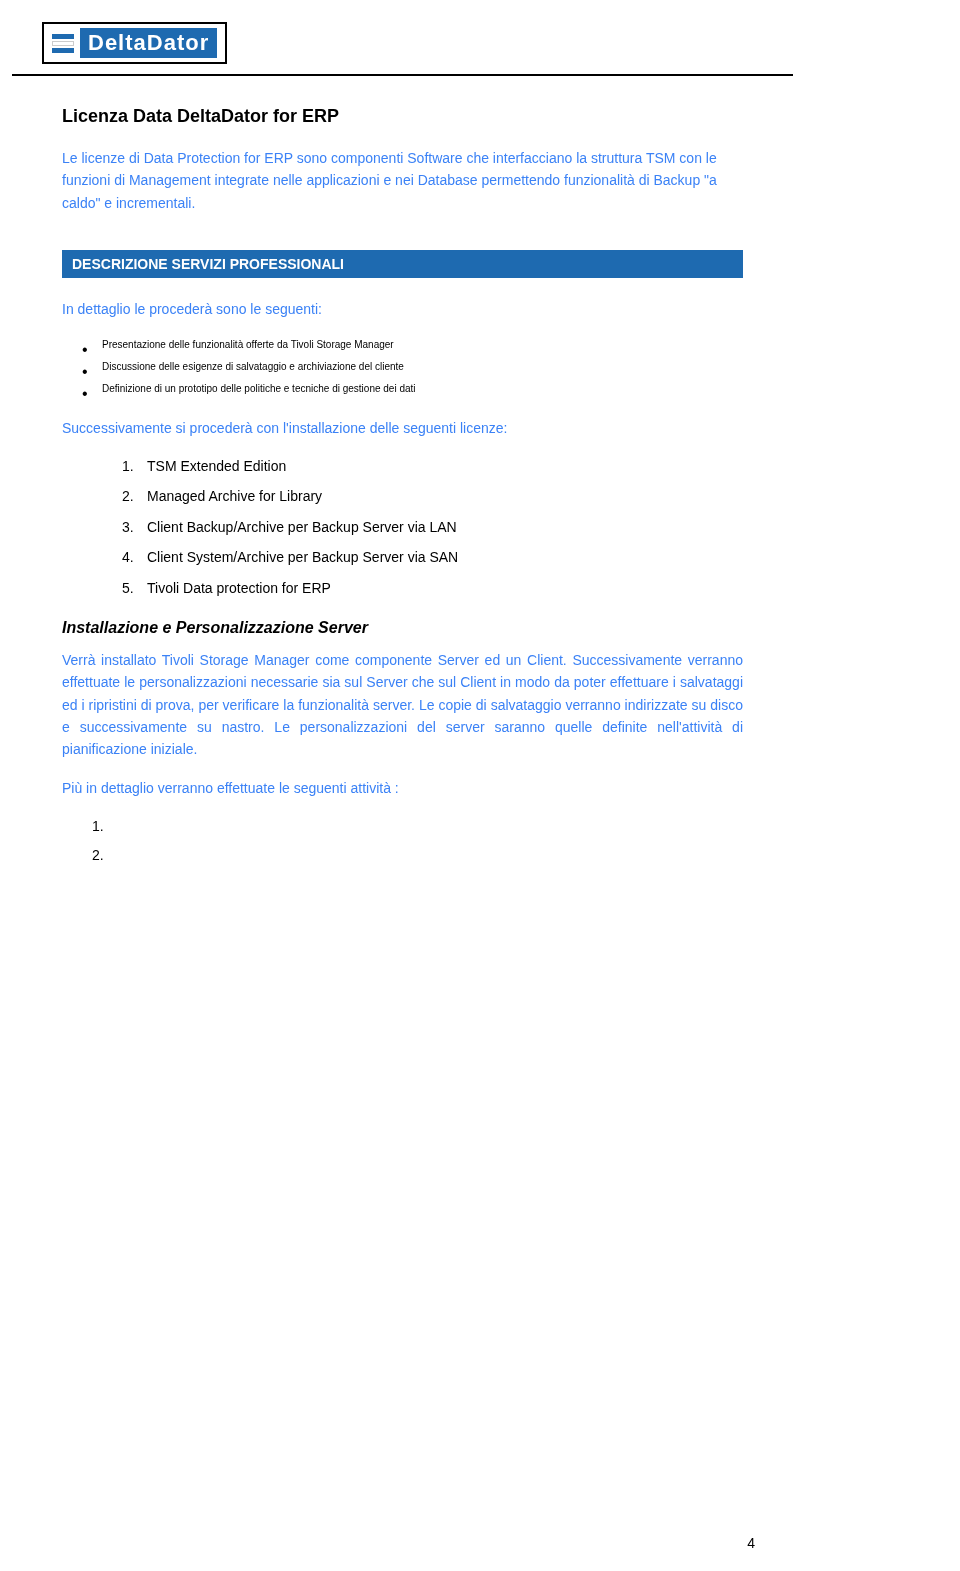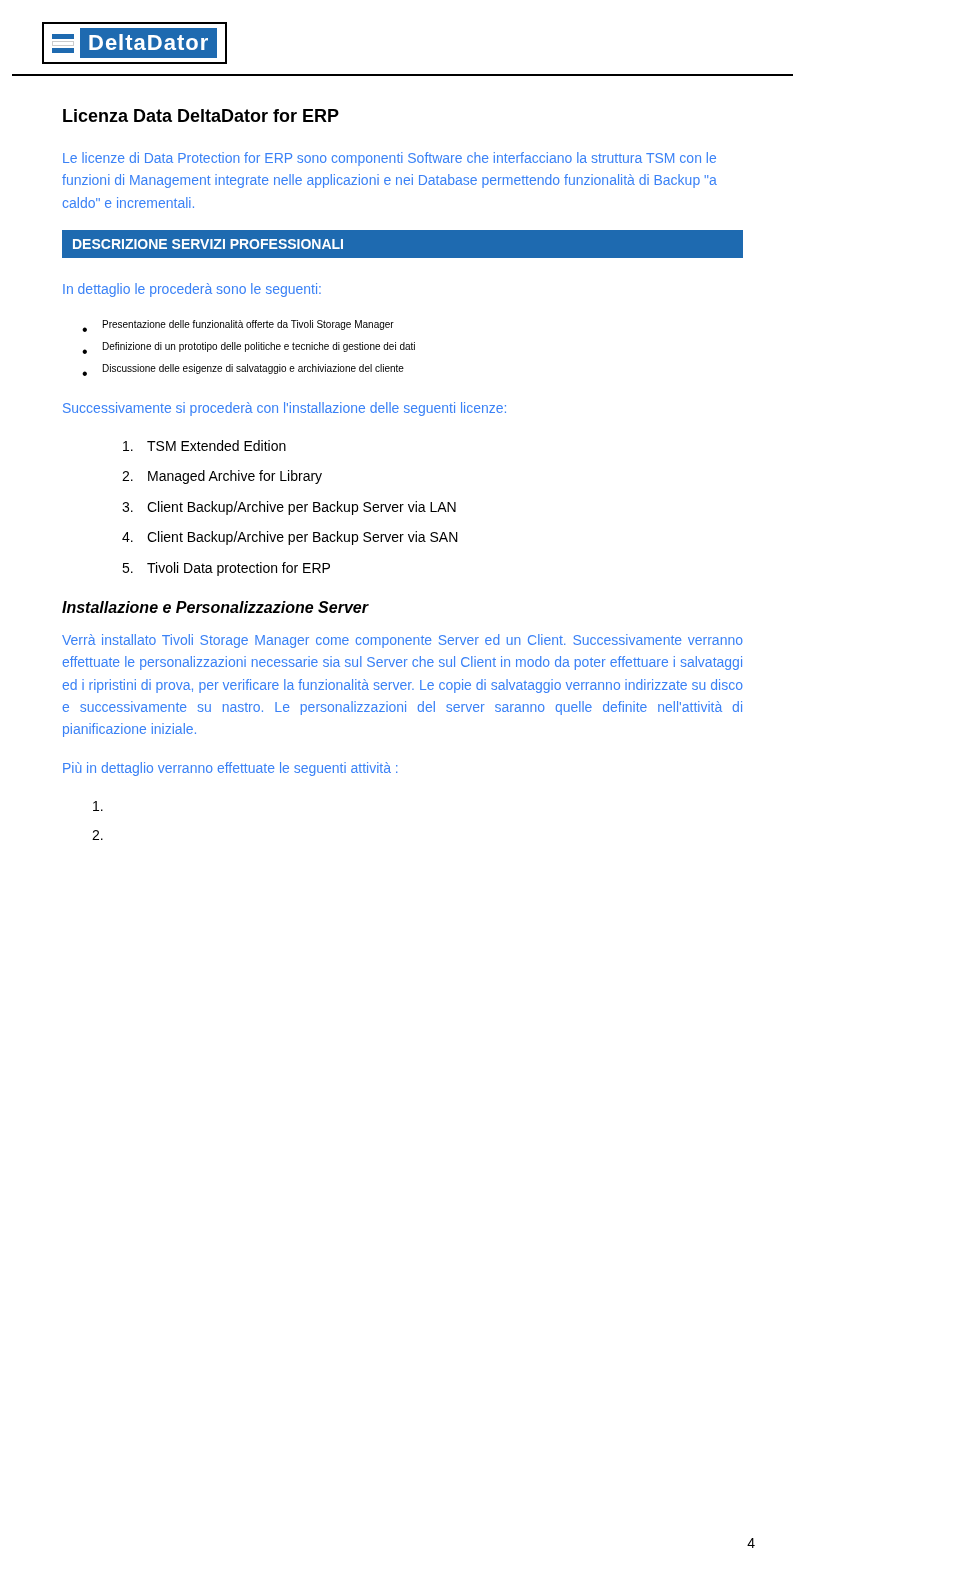--- a/index.html
+++ b/index.html
@@ -102,21 +102,21 @@
     }
 
     
     .section-header {
       background-color: #1e6ab0;
       color: #ffffff;
       padding: 6px 10px;
       font-size: 14px;
       font-weight: bold;
       margin-bottom: 20px;
-      margin-top: 16px;
+      margin-top: 36px;
     }
 
     
     .bullet-list {
       list-style: none;
       margin-left: 20px;
       margin-bottom: 20px;
     }
 
     .bullet-list li {
@@ -214,42 +214,42 @@
     <h1 class="page-title">Licenza Data DeltaDator for ERP</h1>
 
     <p class="body-text">Le licenze di Data Protection for ERP sono componenti Software che interfacciano la struttura TSM con le funzioni di Management integrate nelle applicazioni e nei Database permettendo funzionalità di Backup "a caldo" e incrementali.</p>
 
     <div class="section-header">DESCRIZIONE SERVIZI PROFESSIONALI</div>
 
     <p class="body-text">In dettaglio le procederà sono le seguenti:</p>
 
     <ul class="bullet-list">
       <li>Presentazione delle funzionalità offerte da Tivoli Storage Manager</li>
+      <li>Discussione delle esigenze di salvataggio e archiviazione del cliente</li>
       <li>Definizione di un prototipo delle politiche e tecniche di gestione dei dati</li>
-      <li>Discussione delle esigenze di salvataggio e archiviazione del cliente</li>
     </ul>
 
     <p class="body-text">Successivamente si procederà con l'installazione delle seguenti licenze:</p>
 
     <ol class="numbered-list">
       <li>
         <span class="num">1.</span>
         <span>TSM Extended Edition</span>
       </li>
       <li>
         <span class="num">2.</span>
         <span>Managed Archive for Library</span>
       </li>
       <li>
         <span class="num">3.</span>
         <span>Client Backup/Archive per Backup Server  via LAN</span>
       </li>
       <li>
         <span class="num">4.</span>
-        <span>Client Backup/Archive per Backup Server  via SAN</span>
+        <span>Client System/Archive per Backup Server  via SAN</span>
       </li>
       <li>
         <span class="num">5.</span>
         <span>Tivoli Data protection for ERP</span>
       </li>
     </ol>
 
     <h2 class="sub-heading">Installazione e Personalizzazione Server</h2>
 
     <p class="body-text" style="text-align: justify;">Verrà installato Tivoli Storage Manager come componente Server  ed un Client. Successivamente verranno effettuate le personalizzazioni necessarie sia sul Server che sul Client in modo da poter effettuare i salvataggi ed i ripristini di prova, per verificare la funzionalità server. Le copie di salvataggio verranno indirizzate su disco e successivamente su nastro. Le personalizzazioni del server saranno quelle definite nell'attività di pianificazione iniziale.</p>

